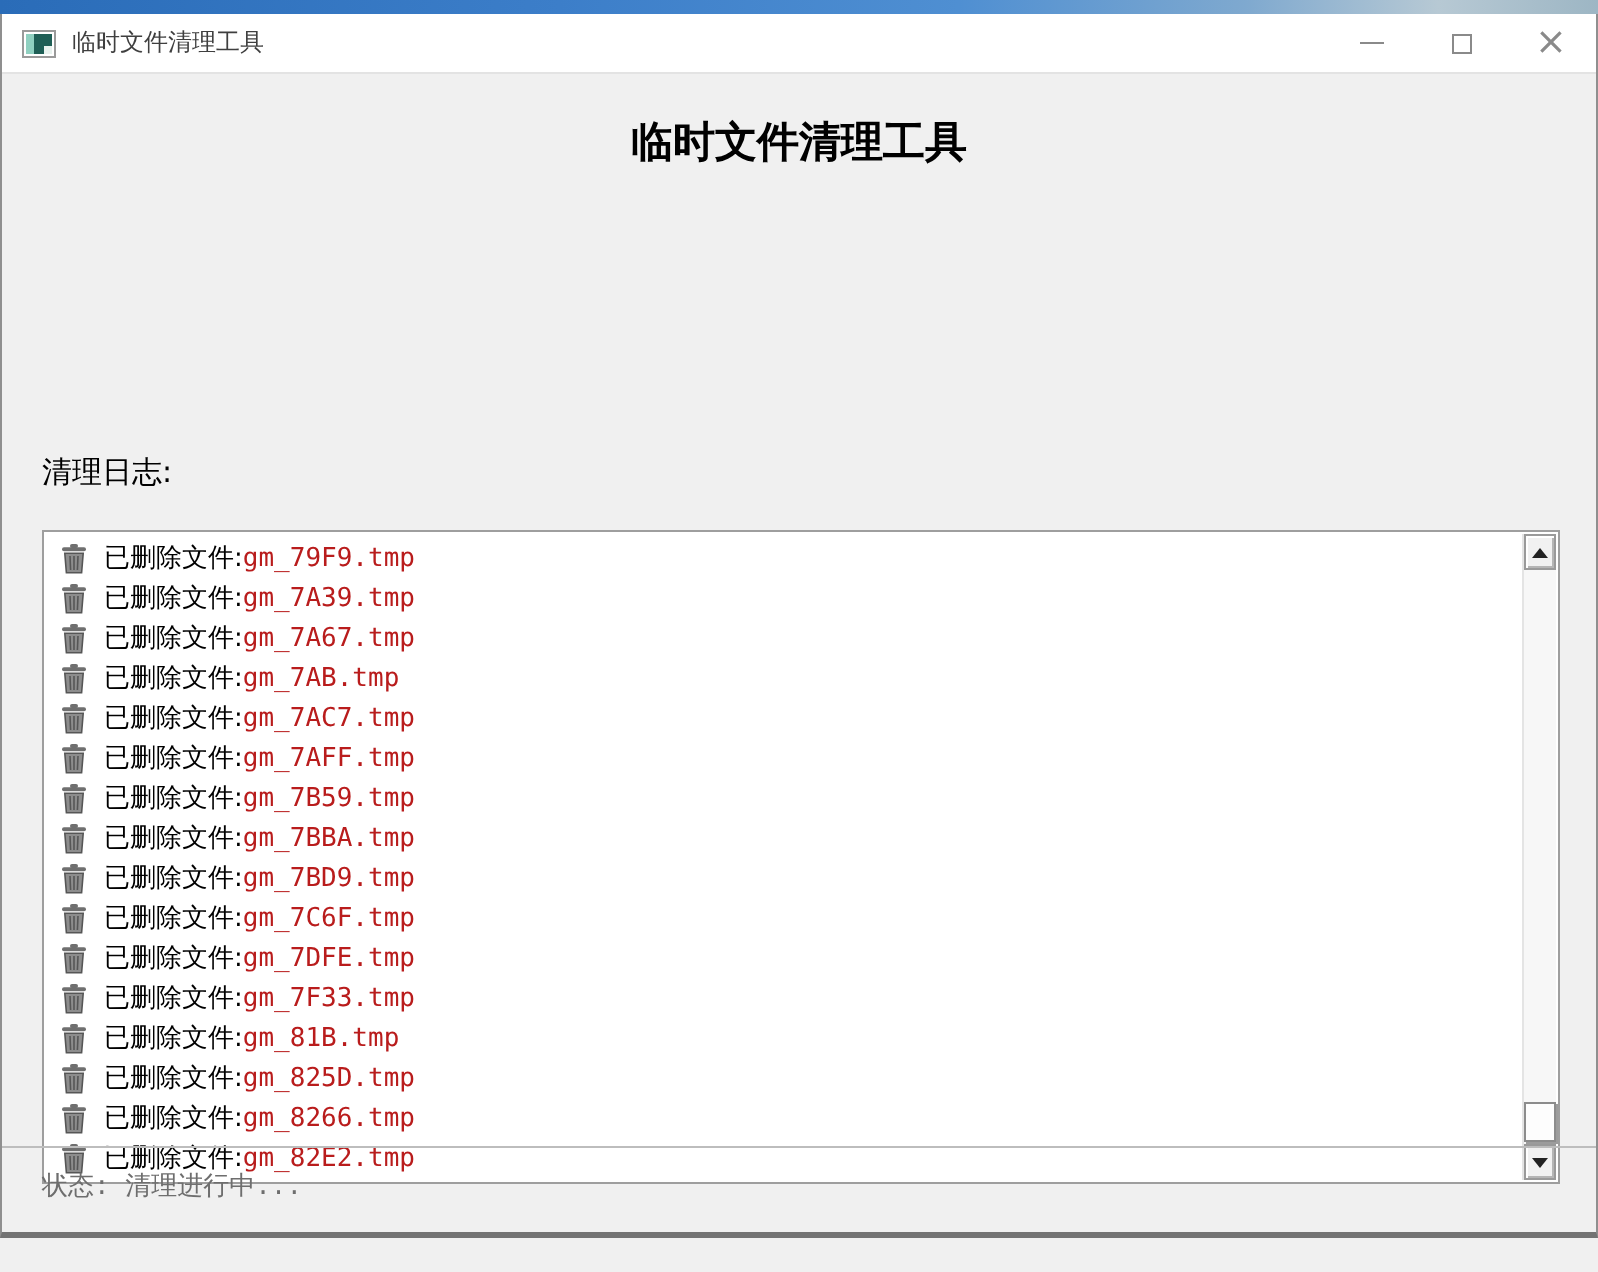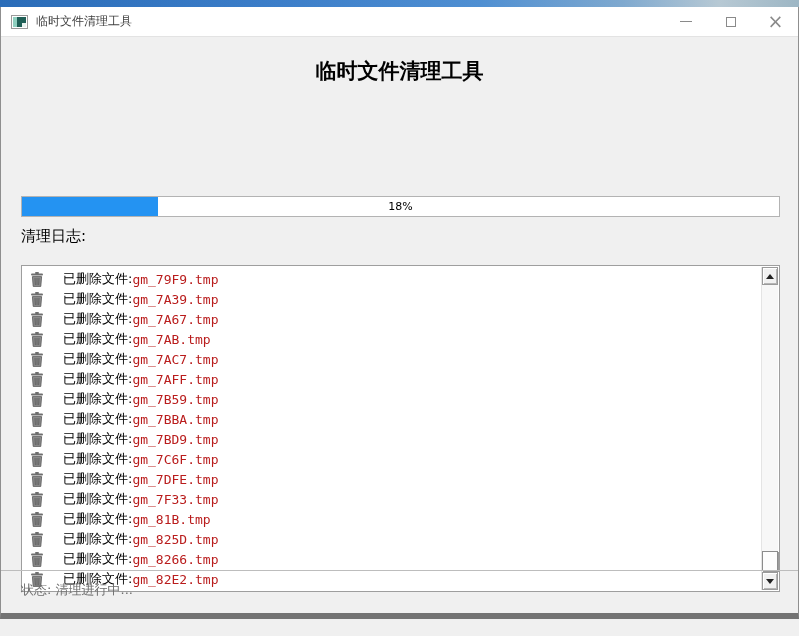--- a/index.html
+++ b/index.html
@@ -4,21 +4,21 @@
 <style>
   * { margin:0; padding:0; box-sizing:border-box; }
   html,body { width:799px; height:636px; font-family:"DejaVu Sans","Liberation Sans",sans-serif; }
   body { position:relative; background:#f0f0f0; overflow:hidden; }
 
   
   .desktop-strip { position:absolute; top:0; left:0; width:799px; height:7px;
     background:linear-gradient(90deg,#2a6cb8 0%,#3c7ec9 35%,#4f8fd2 60%,#7fa9cf 78%,#b7c9d4 90%,#9db6c4 100%); }
 
   .window { position:absolute; top:7px; left:0; width:799px; height:612px;
-    background:#f0f0f0; border-left:1px solid #8f8f8f; border-right:1px solid #8f8f8f; border-bottom:6px solid #737373; }
+    background:#f0f0f0; border-left:1px solid #8f8f8f; border-right:1px solid #8f8f8f; border-bottom:3px solid #737373; }
 
   
   .titlebar { position:absolute; top:0; left:0; right:0; height:30px; background:#ffffff;
     border-bottom:1px solid #e3e3e3; display:flex; align-items:center; padding-left:10px; }
   .app-icon { width:17px; height:14px; flex:0 0 auto; }
   .titlebar-title { margin-left:8px; font-size:12px; color:#3f3f3f; }
   .win-controls { margin-left:auto; display:flex; align-items:center; height:100%; }
   .win-btn { width:45px; height:100%; display:flex; align-items:center; justify-content:center; cursor:default; }
   .glyph-min { width:12px; height:1px; background:#8a8a8a; }
   .glyph-max { width:10px; height:10px; border:1px solid #8a8a8a; }
@@ -41,40 +41,40 @@
   .progress-label { position:absolute; top:0; left:0; right:0; bottom:0; display:flex;
     align-items:center; justify-content:center; font-size:11px; color:#000; }
 
   
   .log-label { position:absolute; top:220px; left:20px; font-size:15px; font-weight:normal; color:#000; }
   .log-box { position:absolute; top:258px; left:20px; width:759px; height:327px;
     background:#ffffff; border:1px solid #9e9e9e; }
   .log-list { position:absolute; top:1px; left:6px; right:22px; bottom:1px; overflow:hidden; padding-top:2px; }
   .log-row { height:20px; display:flex; align-items:center; white-space:nowrap; }
   .trash-icon { width:14px; height:15px; margin:0 8px 0 2px; flex:0 0 auto; }
-  .log-text { font-size:13px; color:#000;margin-left:11px; }
+  .log-text { font-size:13px; color:#000; }
   .log-filename { font-family:"DejaVu Sans Mono","Liberation Mono",monospace; font-size:13px; color:#b91c1c; }
 
   
   .scrollbar { position:absolute; top:1px; right:1px; bottom:1px; width:17px; background:#f7f7f7; border-left:1px solid #e4e4e4; }
   .sb-btn { position:absolute; left:0; right:0; height:18px; background:#f1f1f1;
     border:1px solid #9a9a9a; box-shadow:inset 1px 1px 0 #ffffff, inset -1px -1px 0 #b5b5b5;
     display:flex; align-items:center; justify-content:center; }
   .sb-up { top:0; }
   .sb-down { bottom:0; }
   .sb-arrow { width:0; height:0; }
   .sb-arrow.up { border-left:4px solid transparent; border-right:4px solid transparent; border-bottom:5px solid #222; }
   .sb-arrow.down { border-left:4px solid transparent; border-right:4px solid transparent; border-top:5px solid #222; }
   .sb-thumb { position:absolute; left:0; right:0; bottom:19px; height:20px; background:#fdfdfd;
     border:1px solid #8c8c8c; box-shadow:1px 1px 0 #9c9c9c; }
 
   
   .statusbar { position:absolute; left:0; right:0; bottom:0; height:43px;
     border-top:1px solid #bdbdbd; padding:8px 20px 0 20px; }
-  .status-text { font-size:13px; color:#6e6e6e; }
+  .status-text { font-size:13px; color:#6e6e6e;font-family:Liberation Mono, monospace; }
 </style>
 </head>
 <body>
 
 <div class="desktop-strip"></div>
 
 <div class="window">
 
   <div class="titlebar">
     <svg class="app-icon" viewBox="0 0 17 14">
@@ -94,24 +94,20 @@
       <div class="win-btn">
           <span class="glyph-close">×</span>
         </div>
     </div>
   </div>
 
   <div class="page-title">临时文件清理工具</div>
 
 
 
-  <div class="progress">
-    <div class="progress-fill" style="width: 18%;"></div>
-    <div class="progress-label">18%</div>
-  </div>
 
   <div class="log-label">清理日志:</div>
 
   <div class="log-box">
     <div class="log-list">
   <div class="log-row">
     <svg class="trash-icon" viewBox="0 0 14 15">
       <rect x="5" y="0" width="4" height="2" rx="1" fill="#6f6f6f"></rect>
       <rect x="1" y="1.6" width="12" height="2" rx="1" fill="#6f6f6f"></rect>
       <path d="M2.4 4.6 L11.6 4.6 L10.8 14.4 L3.2 14.4 Z" fill="#8d8d8d" stroke="#565656" stroke-width="0.8"></path>

